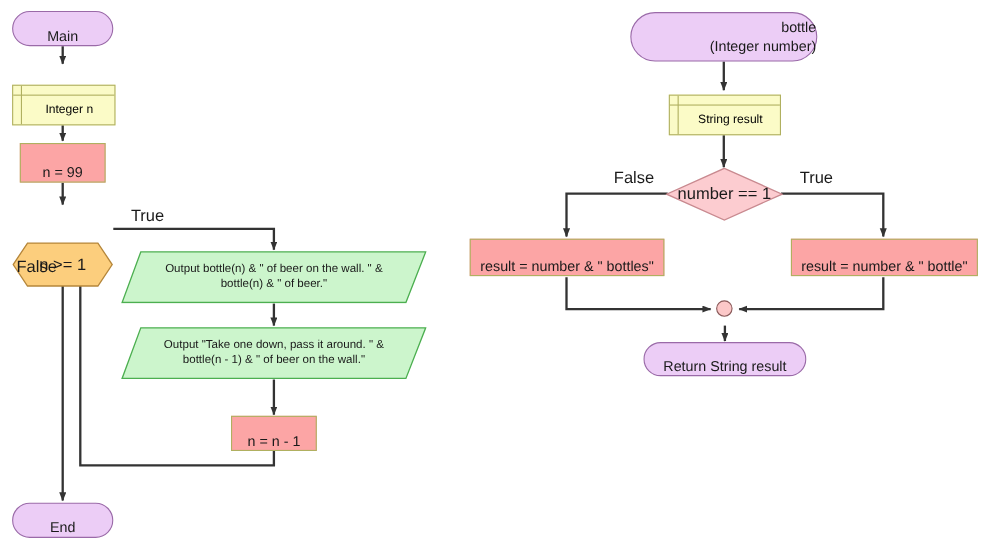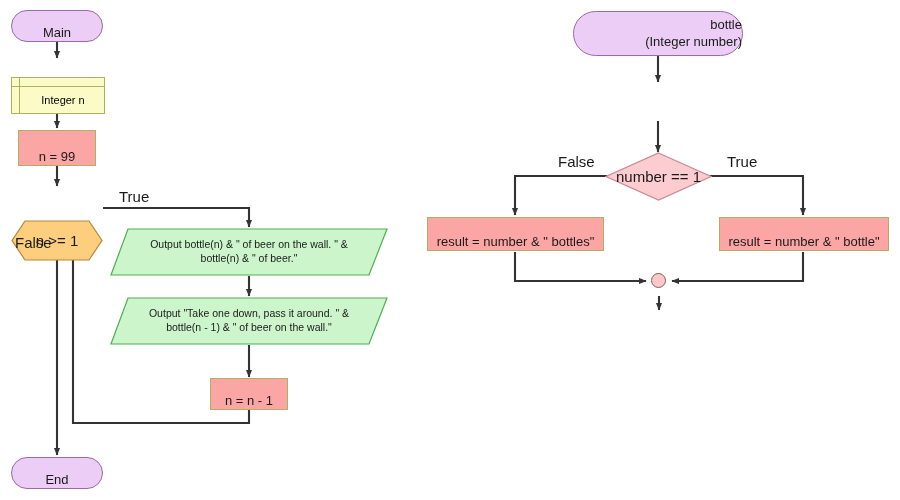--- a/index.html
+++ b/index.html
@@ -203,20 +203,25 @@
 
   <div class="node terminal" style="left:573px; top:11px; width:170px; height:45px; flex-direction:column;">
     <span>bottle</span>
     <span>(Integer number)</span>
   </div>
 
   <div class="node terminal" style="left:11px; top:457px; width:92px; height:32px;">
     <span>End</span>
   </div>
 
+  <div class="declare" style="left:608px; top:86px; width:100px; height:35px;">
+    <span class="bar-left"></span>
+    <span class="bar-top"></span>
+    <span class="dlabel">String result</span>
+  </div>
 
   <div class="diamondwrap" style="left:605px; top:152px; width:107px; height:49px;">
     <svg width="107" height="49" viewBox="0 0 107 49" xmlns="http://www.w3.org/2000/svg">
       <polygon points="53.5,1 106,24.5 53.5,48 1,24.5" fill="#fcccd0" stroke="#c98a90" stroke-width="1.2"></polygon>
     </svg>
     <span class="dmlabel">number == 1</span>
   </div>
 
   <span class="edgelabel" style="left:558px; top:153px;">False</span>
   <span class="edgelabel" style="left:727px; top:153px;">True</span>
@@ -224,14 +229,17 @@
   <div class="node process" style="left:427px; top:217px; width:177px; height:34px;">
     <span>result = number &amp; " bottles"</span>
   </div>
 
   <div class="node process" style="left:719px; top:217px; width:170px; height:34px;">
     <span>result = number &amp; " bottle"</span>
   </div>
 
   <div class="merge" style="left:651px; top:273px;"></div>
 
+  <div class="node terminal" style="left:585px; top:311px; width:148px; height:31px;">
+    <span>Return String result</span>
+  </div>
 
 </div>
 
 </body></html>

